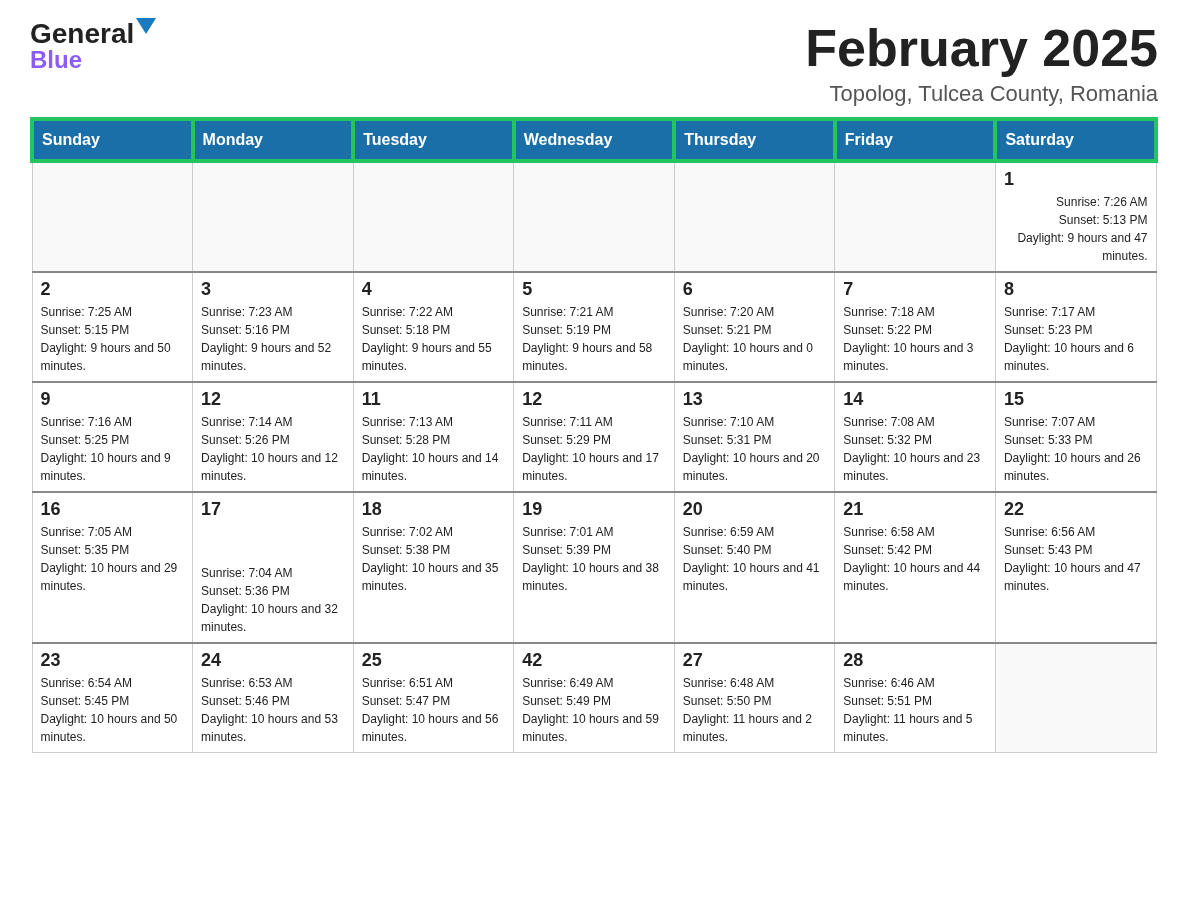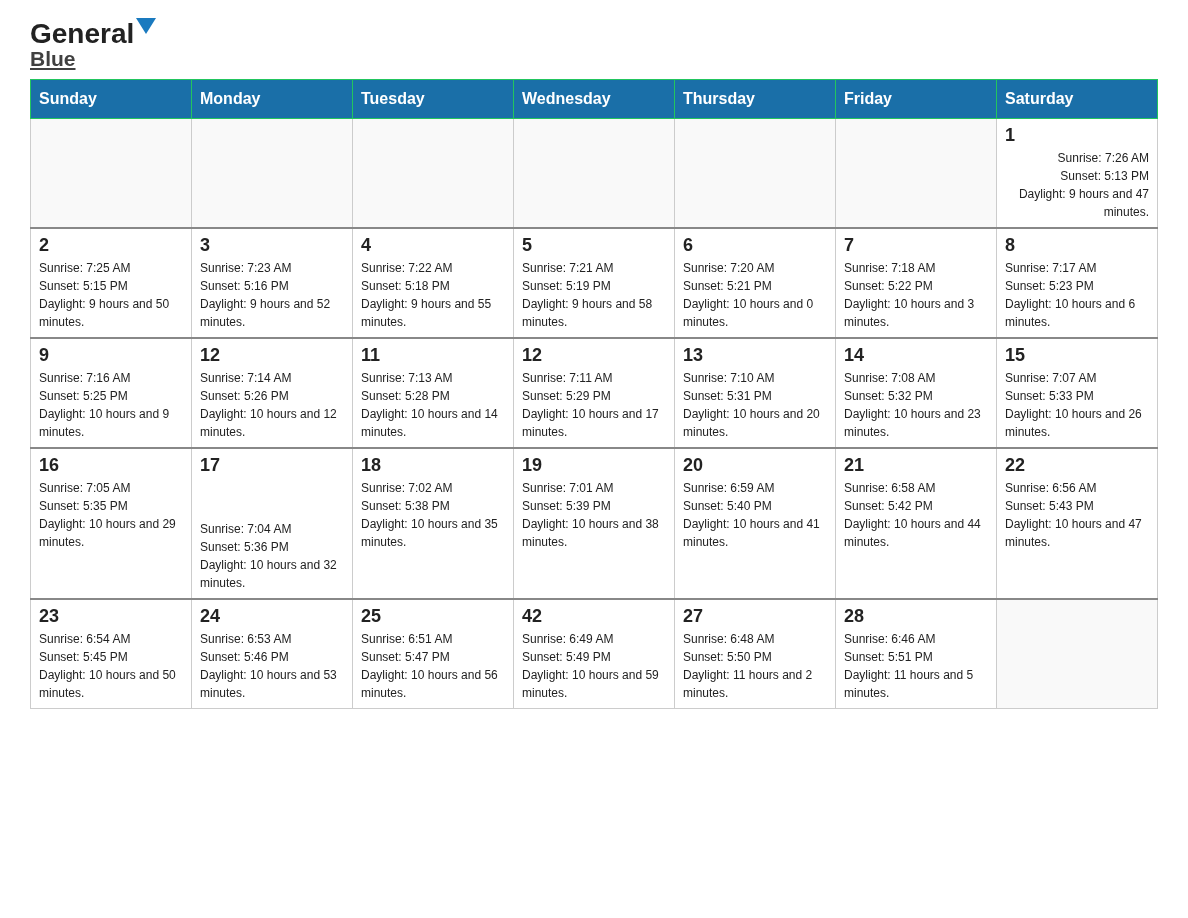--- a/index.html
+++ b/index.html
@@ -22,25 +22,24 @@
       flex-direction: column;
       align-items: flex-start;
     }
     .logo-general {
       font-size: 28px;
       font-weight: bold;
       color: #222;
       line-height: 1;
     }
     .logo-blue {
-      font-size: 21px;
-      font-weight: bold;
-      color: #404040;
+      font-size: 24px;
+      font-weight: bold;
+      color: #8b5cf6;
       line-height: 1;
-      text-decoration: underline;
     }
     .logo-triangle {
       display: inline-block;
       width: 0;
       height: 0;
       border-left: 10px solid transparent;
       border-right: 10px solid transparent;
       border-top: 16px solid #1a7abf;
       margin-left: 2px;
       vertical-align: middle;
@@ -66,21 +65,21 @@
       border-collapse: collapse;
       margin-top: 10px;
     }
     .calendar th {
       background-color: #1a6fa8;
       color: #fff;
       font-size: 16px;
       font-weight: bold;
       padding: 10px 8px;
       text-align: left;
-      border: 1px solid #22c55e;
+      border: 4px solid #22c55e;
     }
     .calendar td {
       vertical-align: top;
       border: 1px solid #ccc;
       padding: 6px 8px;
       width: 14.28%;
       min-height: 100px;
       font-size: 12.5px;
       color: #222;
     }
@@ -105,20 +104,24 @@
 </head>
 <body>
 
 <div class="header-area">
   <div class="logo">
     <div style="display:flex;align-items:flex-start;">
       <span class="logo-general">General</span>
       <span class="logo-triangle"></span>
     </div>
     <span class="logo-blue">Blue</span>
+  </div>
+  <div class="title-area">
+    <div class="month-title">February 2025</div>
+    <div class="location-title">Topolog, Tulcea County, Romania</div>
   </div>
 </div>
 
 <table class="calendar">
   <thead>
     <tr>
     <th>Sunday</th>
         <th>Monday</th>
         <th>Tuesday</th>
         <th>Wednesday</th>

